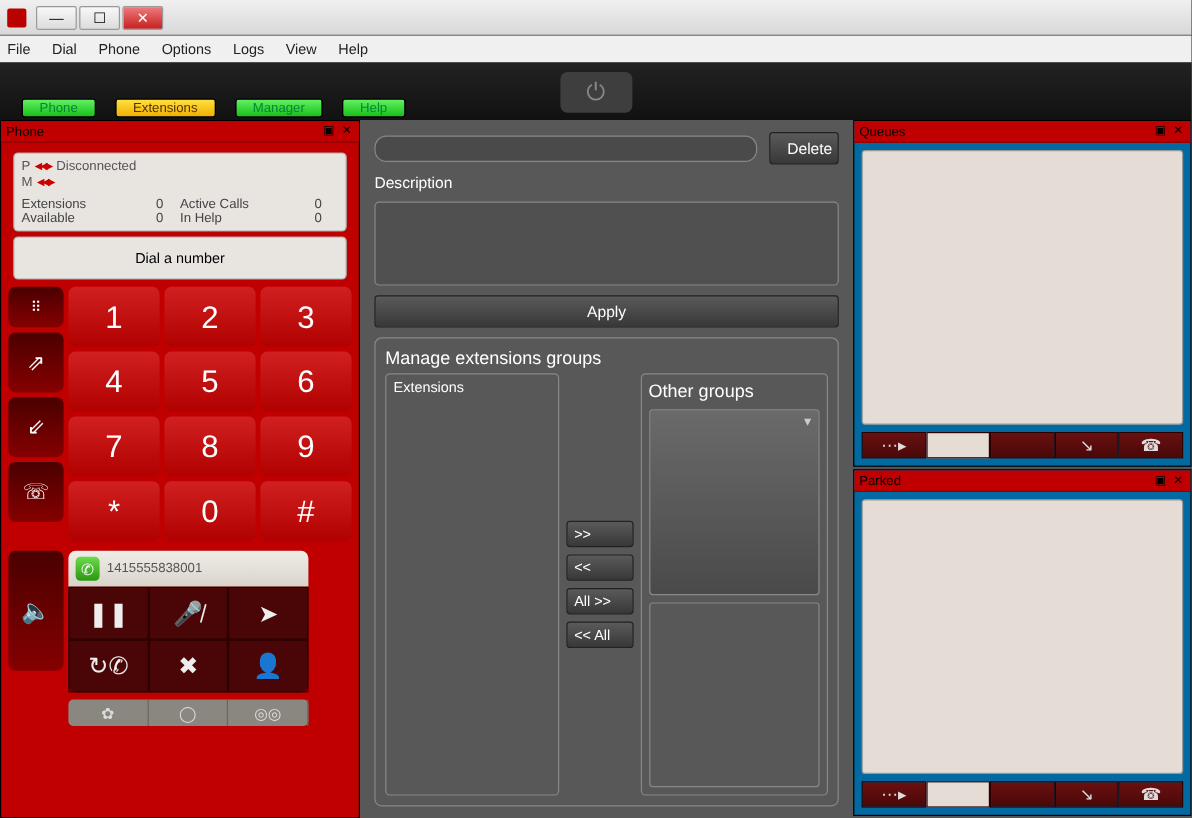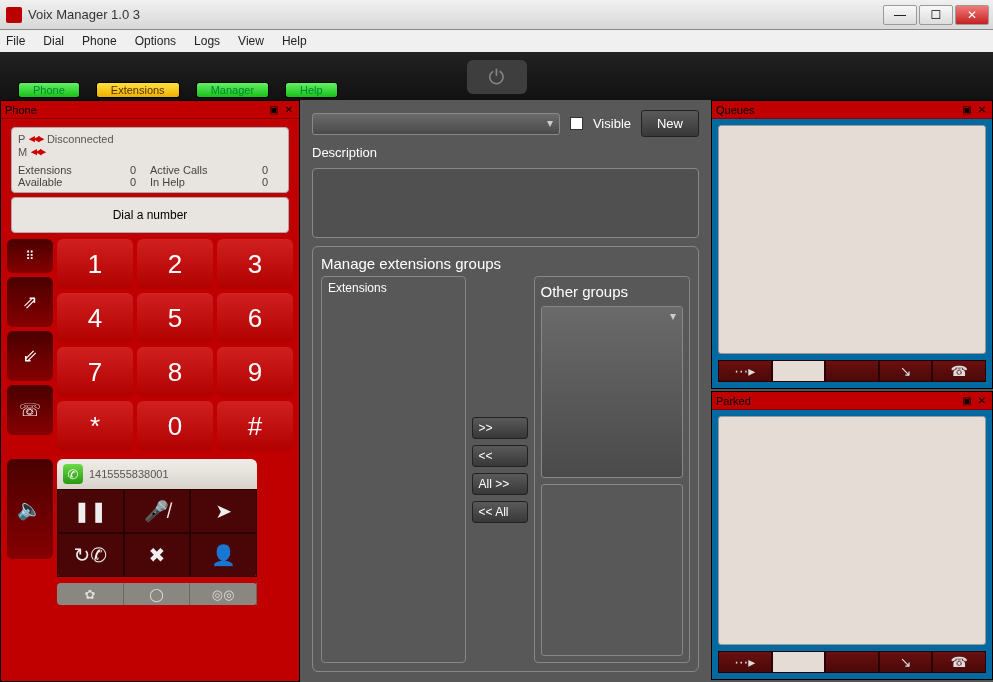--- a/index.html
+++ b/index.html
@@ -82,21 +82,20 @@
 .right-panel .content { flex:1; margin:6px; background:#e5dcd6; border:1px solid #999; border-radius:3px; }
 .right-panel .footer { height:22px; margin:0 6px 6px; display:flex; gap:0; }
 .right-panel .footer div { flex:1; background:linear-gradient(#6a1010,#4a0808); border:1px solid #2a0000; display:flex; align-items:center; justify-content:center; color:#ddd; font-size:14px; }
 .right-panel .footer .slot { background:#e5dcd6; }
 </style>
 </head>
 <body>
 
 <div class="titlebar">
   <div class="icon"></div>
-  <div class="title">Voix Manager 1.0 3</div>
   <div class="winbtns">
     <div class="winbtn">—</div>
     <div class="winbtn">☐</div>
     <div class="winbtn close">✕</div>
   </div>
 </div>
 
 <div class="menubar">
   <span>File</span>
   <span>Dial</span>
@@ -193,27 +192,26 @@
           <div>✿</div>
           <div>◯</div>
           <div>◎◎</div>
         </div>
       </div>
     </div>
   </div>
 
   <div class="center-panel">
     <div class="row">
-      <div class="combo"></div>
-      <div class="chk"></div>
-      <span class="lbl">Visible</span>
-      <div class="btn" style="width:58px;text-align:center;">New</div>
+      <div class="txtfield"></div>
+      <div class="btn" style="width:58px;text-align:center;">Delete</div>
     </div>
     <div class="lbl">Description</div>
     <div class="desc-box"></div>
+    <div class="btn apply">Apply</div>
 
     <div class="group-mgr">
       <span class="lbl">Manage extensions groups</span>
       <div class="mgr-body">
         <div class="ext-list">
           <div class="hdr">Extensions</div>
         </div>
         <div class="movebtns">
           <div class="btn">&gt;&gt;</div>
           <div class="btn">&lt;&lt;</div>

